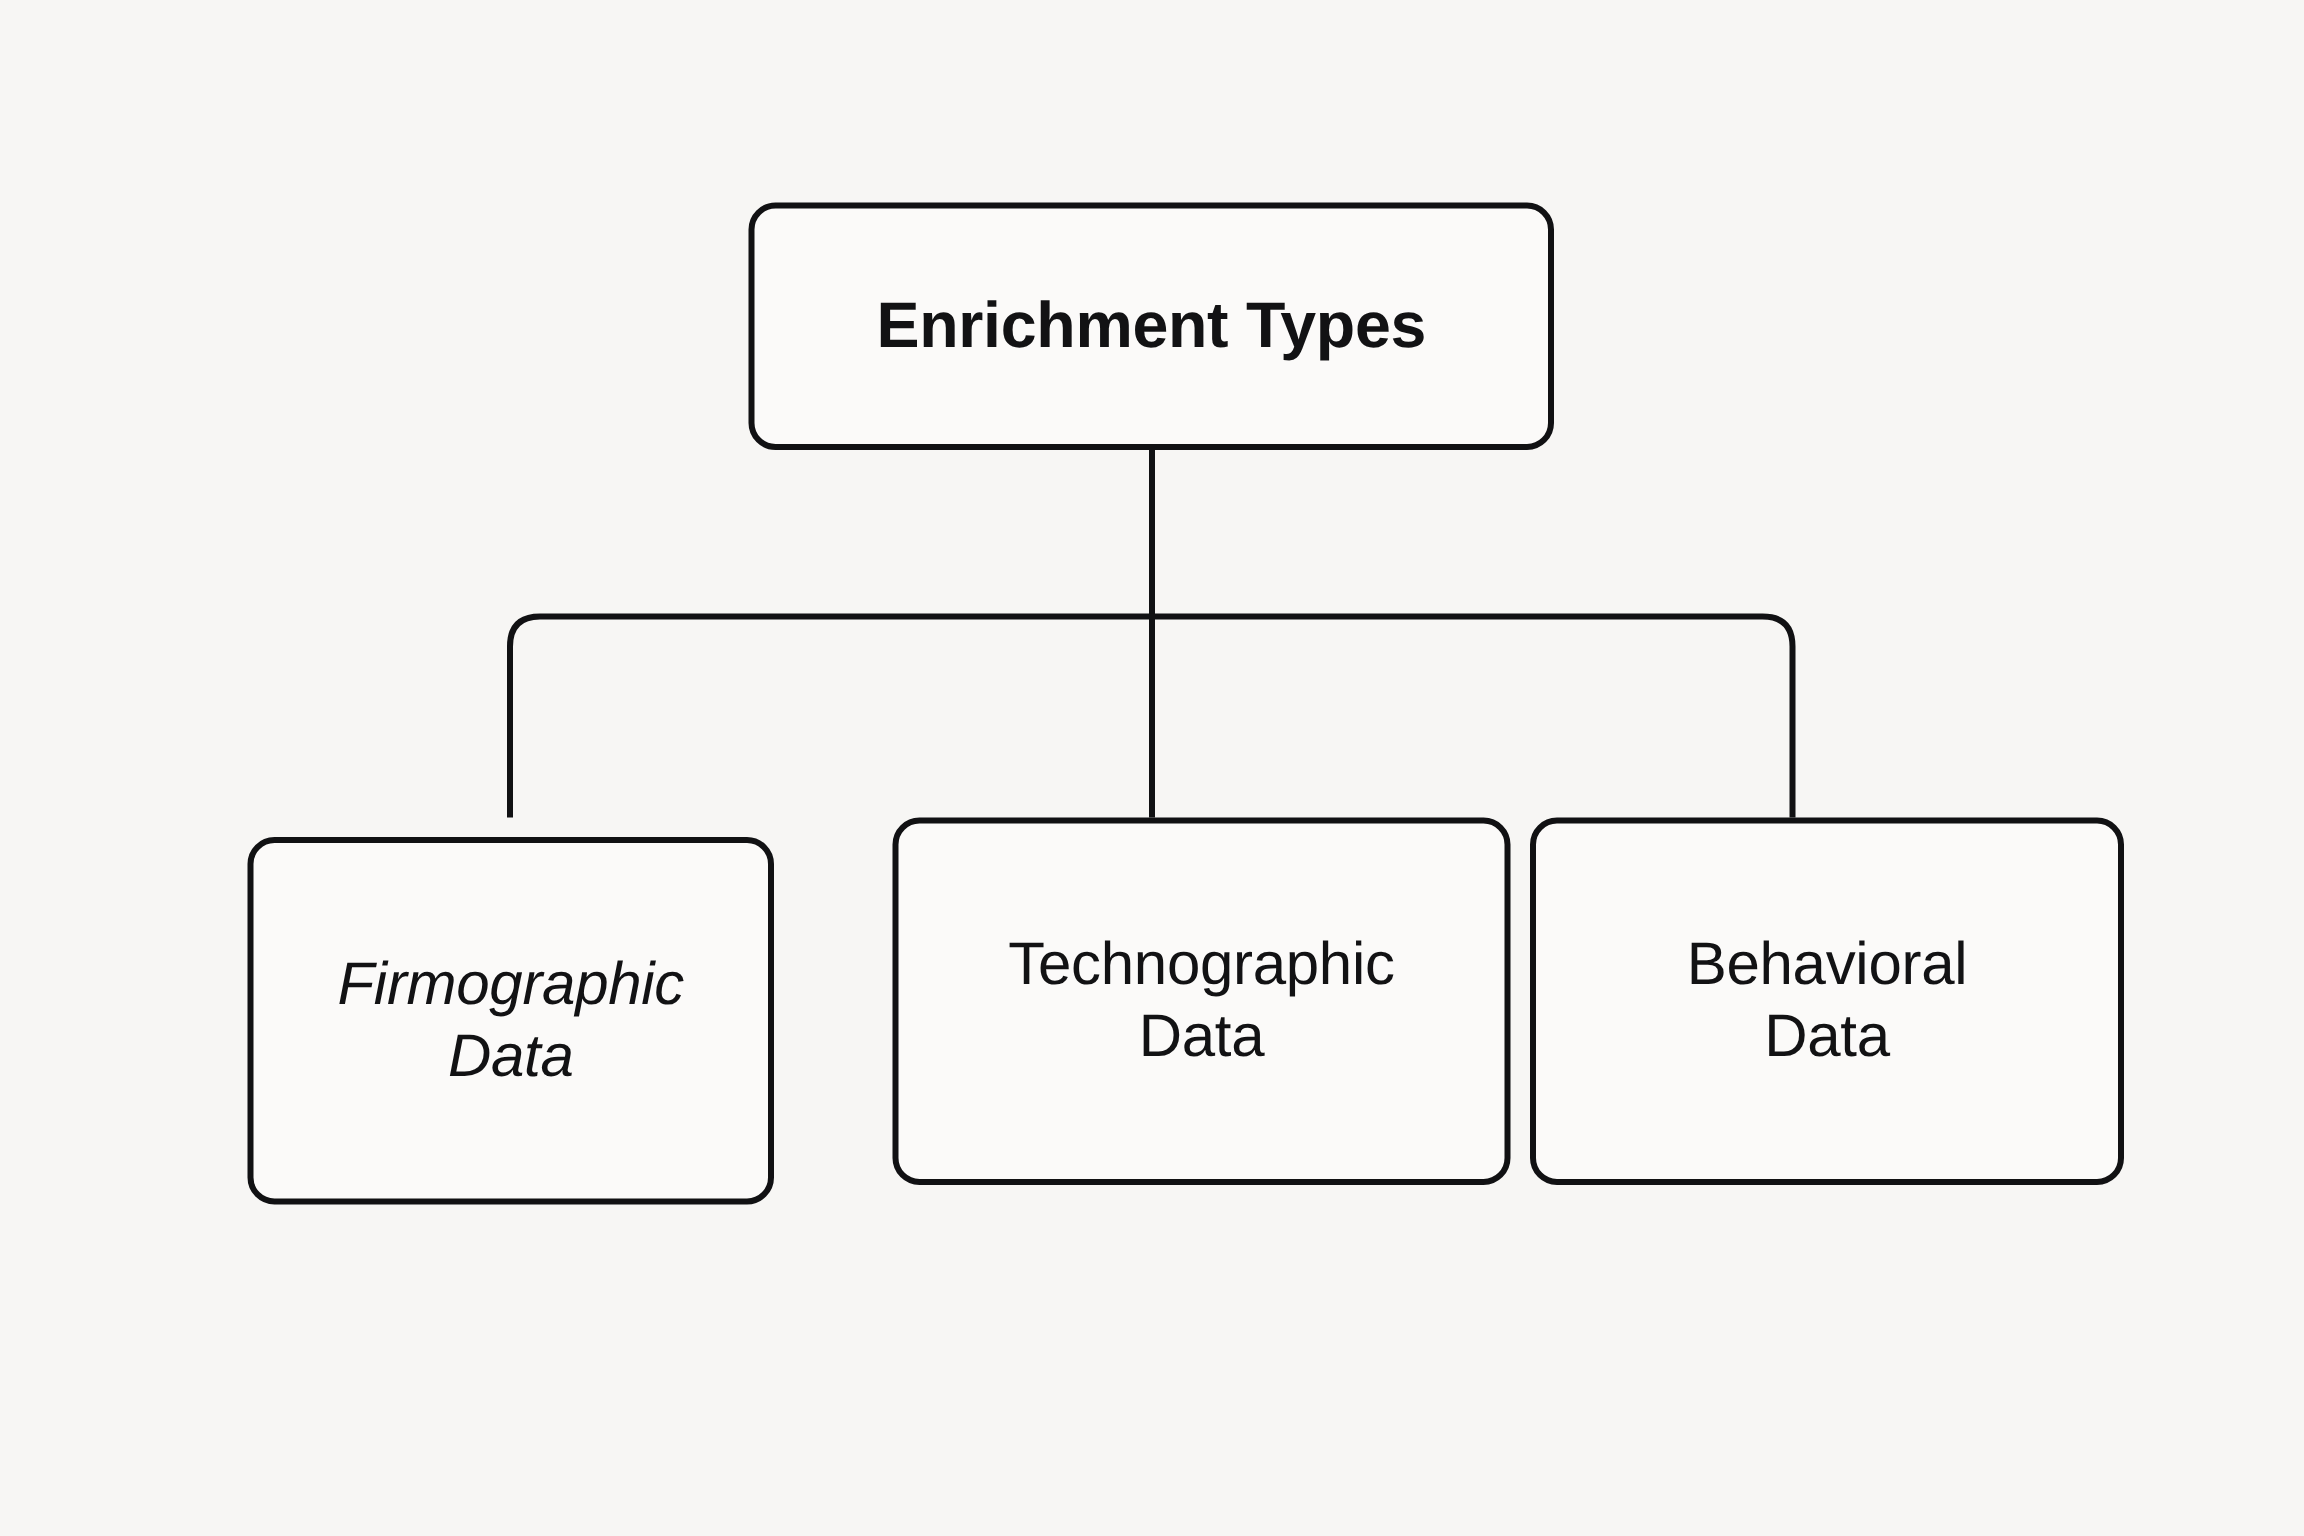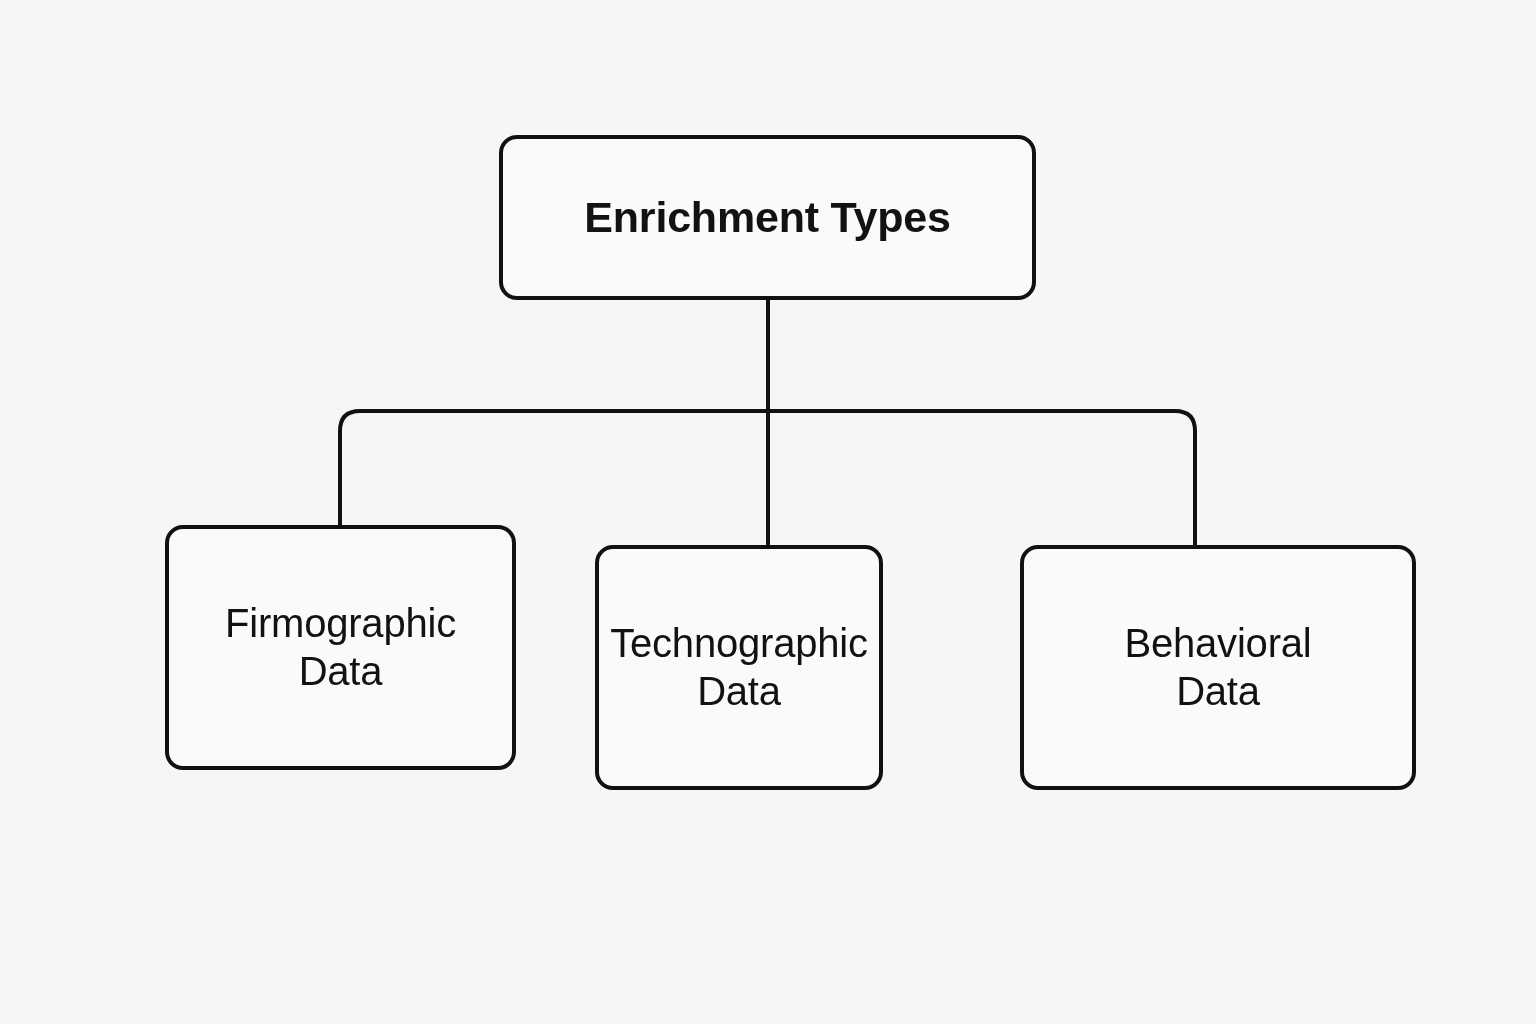--- a/index.html
+++ b/index.html
@@ -48,28 +48,29 @@
     top: 135px;
     width: 537px;
     height: 165px;
   }
   #node-root .node-label {
     font-size: 43px;
     font-weight: 700;
   }
   #node-firmographic {
     left: 165px;
-    top: 525px;
+    top: 558px;
     width: 351px;
     height: 245px;
+    font-style: italic;
   }
   #node-technographic {
     left: 595px;
     top: 545px;
-    width: 288px;
+    width: 412px;
     height: 245px;
   }
   #node-behavioral {
     left: 1020px;
     top: 545px;
     width: 396px;
     height: 245px;
   }
   #node-firmographic .node-label,
   #node-technographic .node-label,

